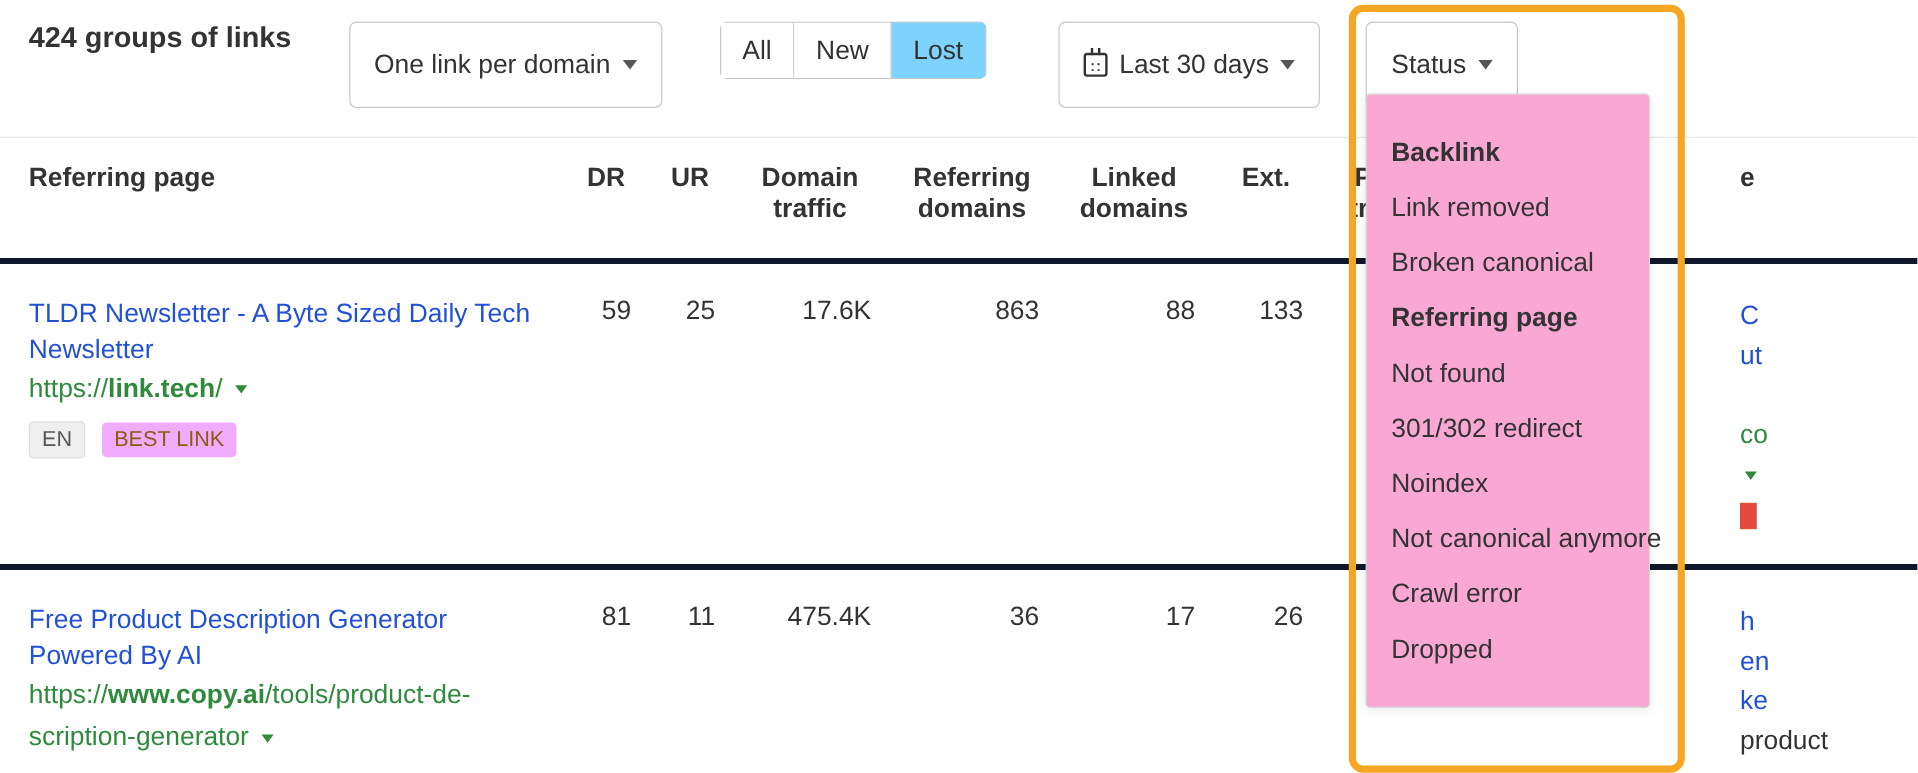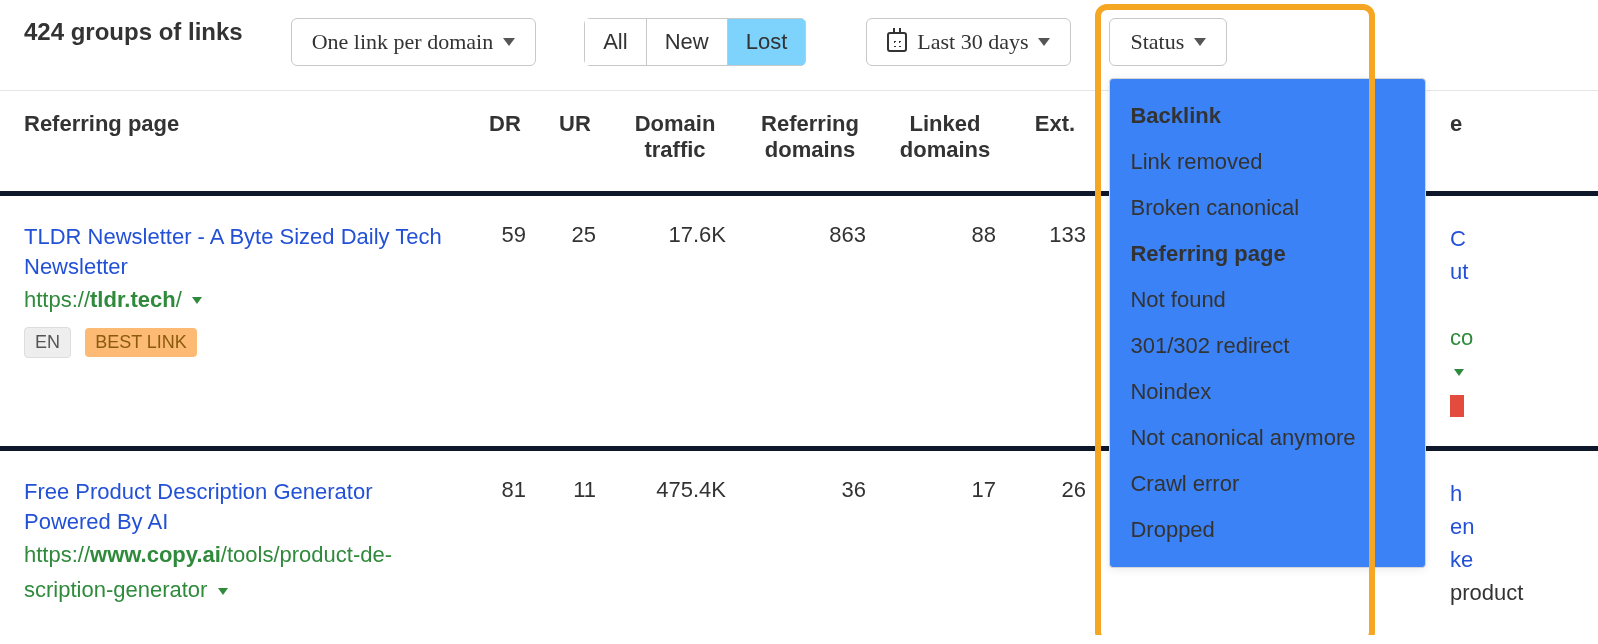--- a/index.html
+++ b/index.html
@@ -22,29 +22,28 @@
   .groups-title {
     font-weight: 700;
     font-size: 24px;
     color: #333;
     margin-right: 20px;
   }
   .btn {
     display: inline-flex;
     align-items: center;
     gap: 10px;
-    padding: 10px 20px;
+    padding: 22px 20px;
     border: 1px solid #c8c8c8;
     border-radius: 6px;
     background: #fff;
     font-size: 22px;
     color: #333;
     cursor: pointer;
     line-height: 1.2;
-    font-family: Liberation Serif, serif;
   }
   .caret {
     display: inline-block;
     width: 0; height: 0;
     border-left: 6px solid transparent;
     border-right: 6px solid transparent;
     border-top: 8px solid #555;
   }
   .seg {
     display: inline-flex;
@@ -96,26 +95,26 @@
     height: 640px;
     border: 6px solid #f5a623;
     border-radius: 12px;
     pointer-events: none;
     z-index: 5;
   }
   .status-dropdown {
     position: absolute;
     top: 60px;
     left: 0;
-    width: 317px;
-    background: #3b82f6;
+    width: 237px;
+    background: #f9a8d4;
     border: 1px solid #d6d6d6;
     border-radius: 4px;
     box-shadow: 0 2px 8px rgba(0,0,0,0.08);
-    padding: 14px 0;
+    padding: 25px 0;
     z-index: 4;
   }
   .status-dropdown .dd-item {
     padding: 10px 20px;
     font-size: 22px;
     color: #333;
     cursor: pointer;
     white-space: nowrap;
   }
   .status-dropdown .dd-header {
@@ -171,21 +170,21 @@
   }
   .badges { margin-top: 10px; }
   .badge {
     display: inline-block;
     font-size: 18px;
     padding: 4px 10px;
     border-radius: 4px;
     margin-right: 8px;
   }
   .badge.lang { background: #eee; color: #555; border: 1px solid #ddd; }
-  .badge.best { background: #fdba74; color: #8a5a12; }
+  .badge.best { background: #f0abfc; color: #8a5a12; }
   .num-link { color: #2351d6; }
 
   
   .peek {
     font-size: 20px;
     color: #333;
     line-height: 1.5;
     padding-right: 6px;
   }
   .peek .blue { color: #2351d6; }
@@ -270,21 +269,21 @@
       <th class="left" style="padding-left:240px;">e</th>
     </tr>
   </thead>
   <tbody>
 
     <tr class="row-sep">
       <td class="left">
         <a class="title-link">TLDR Newsletter - A Byte Sized Daily Tech Newsletter</a>
         <div>
           <span class="url-link">
-            <span>https://</span><span class="bold">tldr.tech</span><span>/</span>
+            <span>https://</span><span class="bold">link.tech</span><span>/</span>
           </span>
           <span class="caret-green"></span>
         </div>
         <div class="badges">
           <span class="badge lang">EN</span>
           <span class="badge best">BEST LINK</span>
         </div>
       </td>
       <td>59</td>
       <td>25</td>

